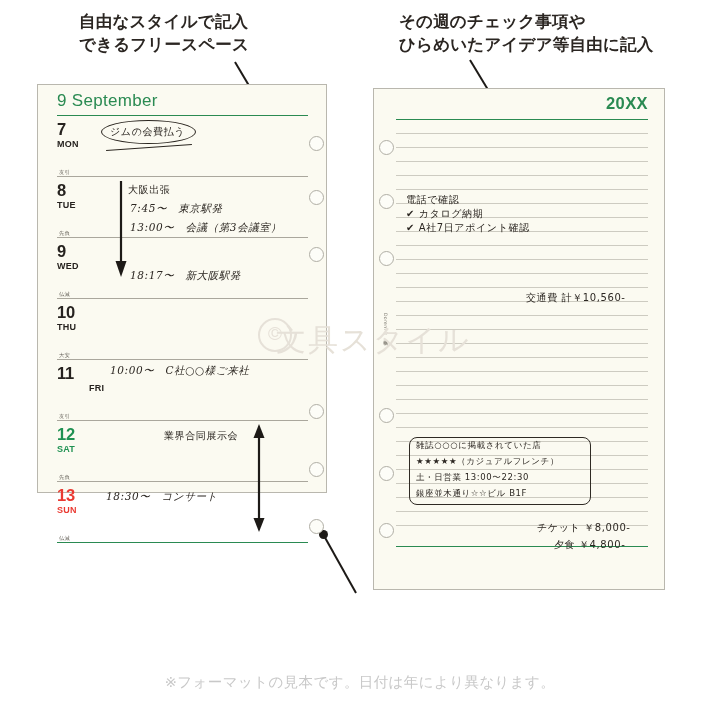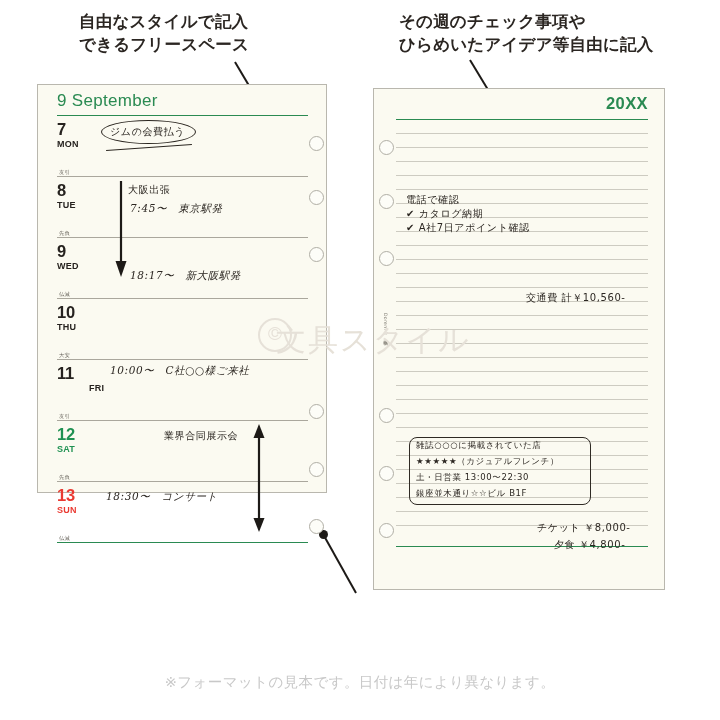--- a/index.html
+++ b/index.html
@@ -234,20 +234,21 @@
       <div class="rokuyo" style="top:450px;">仏滅</div>
       <div class="rule-green" style="left:19px;top:457px;width:251px;"></div>
     </div>
 
     <div class="circ" style="left:63px;top:35px;width:95px;height:24px;"></div>
     <div class="hw jp" style="left:72px;top:40px;">ジムの会費払う</div>
     <div class="circ-under" style="left:68px;top:62px;width:86px;"></div>
 
     <div class="hw jp" style="left:90px;top:98px;">大阪出張</div>
     <div class="hw" style="left:92px;top:117px;">7:45〜　東京駅発</div>
+    <div class="hw" style="left:92px;top:136px;">13:00〜　会議（第3会議室）</div>
     <div class="hw" style="left:92px;top:184px;">18:17〜　新大阪駅発</div>
     <div class="hw" style="left:72px;top:239px;margin-top:40px;">10:00〜　C社○○様ご来社</div>
     <div class="hw jp" style="left:126px;top:344px;">業界合同展示会</div>
     <div class="hw" style="left:68px;top:405px;">18:30〜　コンサート</div>
 
     <svg class="arrowsvg" style="left:74px;top:96px;width:20px;height:100px;">
       <line x1="9" y1="0" x2="9" y2="84" stroke="#1d1a17" stroke-width="2.2"></line>
       <polygon points="9,96 3.5,80 14.5,80" fill="#1d1a17"></polygon>
     </svg>
 

